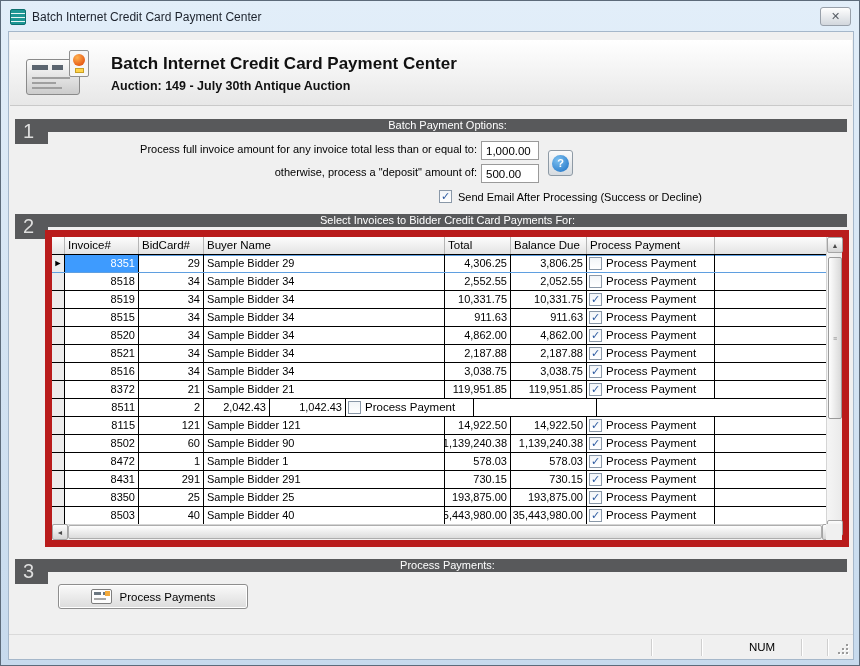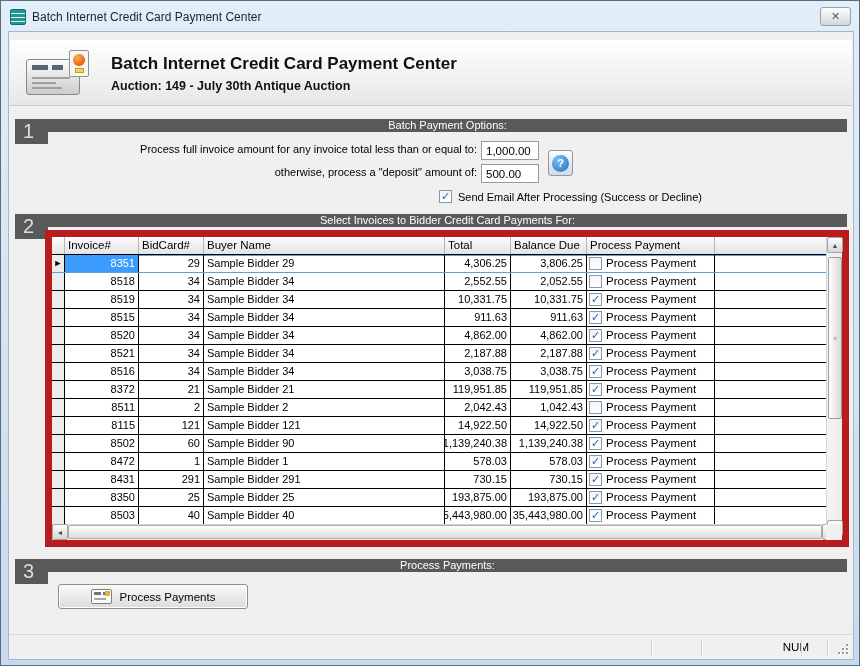--- a/index.html
+++ b/index.html
@@ -90,21 +90,21 @@
   .btn-card { position:relative; width:21px; height:15px; background:#fdfdfd; border:1px solid #7e7e7e; border-radius:2px; }
   .btn-card i { position:absolute; display:block; background:#6b7680; }
   .btn-card .b1 { left:2px; top:2px; width:7px; height:3px; }
   .btn-card .b2 { left:11px; top:2px; width:5px; height:3px; }
   .btn-card .b3 { left:2px; top:8px; width:12px; height:2px; background:#a7a7a7; }
   .btn-card .b4 { right:1px; top:1px; width:5px; height:5px; background:#f2a93b; }
   
   .statusbar { position:absolute; left:0; top:602px; width:844px; height:25px; background:#f0f0f0; border-top:1px solid #dadada; }
   .status-sep { position:absolute; top:4px; width:1px; height:17px; background:#cfcfcf; box-shadow:1px 0 0 #ffffff; }
   .s1 { left:642px; } .s2 { left:692px; } .s3 { left:792px; } .s4 { left:818px; }
-  .num-label { position:absolute; left:740px; top:6px; width:60px; text-align:right; font-size:11.5px; color:#000; }
+  .num-label { position:absolute; left:740px; top:6px; width:60px; text-align:left; font-size:11.5px; color:#000; }
   .grip { position:absolute; right:3px; bottom:3px; width:12px; height:12px; }
   .grip i { position:absolute; width:2px; height:2px; background:#9a9a9a; box-shadow:1px 1px 0 #ffffff; }
   .grip i:nth-child(1){ left:8px; top:8px; } .grip i:nth-child(2){ left:4px; top:8px; }
   .grip i:nth-child(3){ left:8px; top:4px; } .grip i:nth-child(4){ left:0px; top:8px; }
   .grip i:nth-child(5){ left:4px; top:4px; } .grip i:nth-child(6){ left:8px; top:0px; }
 </style>
 </head>
 <body>
 
 <div class="window">
@@ -265,21 +265,20 @@
               <div class="cell c-pay chk">
                 <span class="cbx checked">✓</span>
                 <span class="cbx-label">Process Payment</span>
               </div>
               <div class="cell c-emp"></div>
             </div>
             <div class="grid-row">
               <div class="cell c-sel"></div>
               <div class="cell c-inv rnum">8511</div>
               <div class="cell c-bid rnum">2</div>
-              <div class="cell c-buy txt">Sample Bidder 2</div>
               <div class="cell c-tot rnum">2,042.43</div>
               <div class="cell c-bal rnum">1,042.43</div>
               <div class="cell c-pay chk">
                 <span class="cbx"></span>
                 <span class="cbx-label">Process Payment</span>
               </div>
               <div class="cell c-emp"></div>
             </div>
             <div class="grid-row">
               <div class="cell c-sel"></div>

